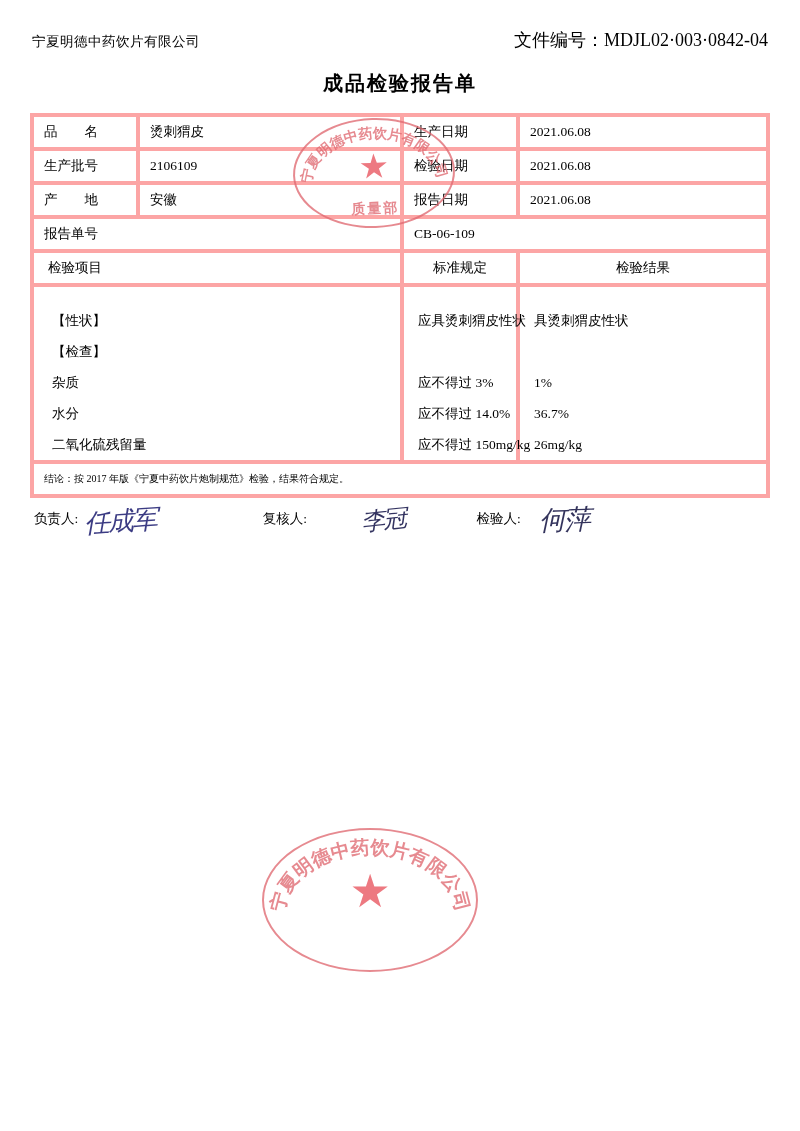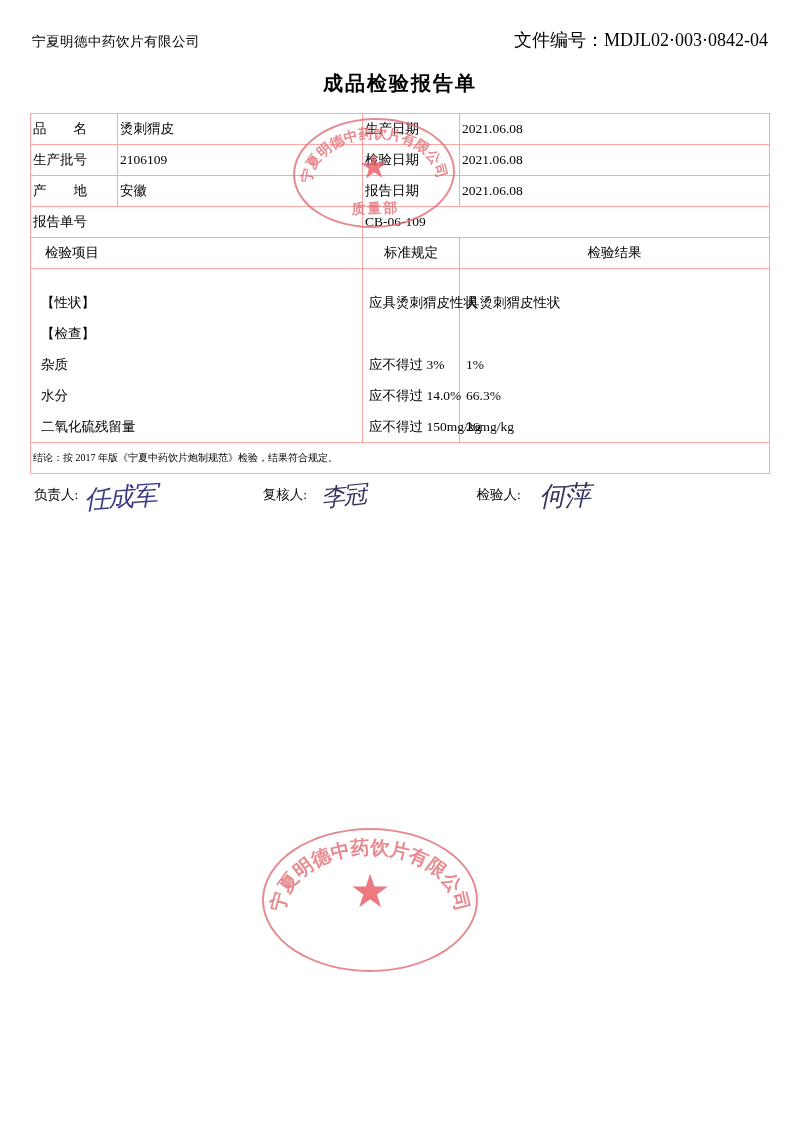--- a/index.html
+++ b/index.html
@@ -43,22 +43,22 @@
   }
 
   
   table.main {
     width: 740px;
     border-collapse: collapse;
     table-layout: fixed;
     font-size: 13.5px;
   }
   table.main td {
-    border: 1px solid #fca5a5;
-    padding: 0 2px;
+    border: 4px solid #fca5a5;
+    padding: 0 10px;
     height: 30px;
     vertical-align: middle;
   }
   .lbl {
     width: 82px;
     white-space: nowrap;
   }
   .lbl-spread {
     display: flex;
     justify-content: space-between;
@@ -115,21 +115,21 @@
     height: 48px;
     position: relative;
   }
   .sign-cell {
     position: relative;
     display: flex;
     align-items: flex-start;
   }
   .sign-cell .lbl-s { white-space: nowrap; padding-top: 2px;}
   .sign-1 { width: 230px; padding-left: 4px;}
-  .sign-2 { width: 215px; }
+  .sign-2 { width: 215px; gap: 40px; }
   .sign-3 { width: 295px; }
   .sig-img {
     font-family: "DejaVu Serif", serif;
     color: #1a1a6e;
     font-size: 26px;
     font-style: italic;
     transform: rotate(-4deg);
     margin-left: 6px;
     margin-top: -4px;
     opacity: 0.85;
@@ -259,21 +259,21 @@
           <div class="res-line">应不得过 14.0%</div>
           <div class="res-line">应不得过 150mg/kg</div>
         </div>
       </td>
       <td>
         <div class="res-col col-c">
           <div class="res-spacer"></div>
           <div class="res-line">具烫刺猬皮性状</div>
           <div class="res-line"></div>
           <div class="res-line">1%</div>
-          <div class="res-line">66.3%</div>
+          <div class="res-line">36.7%</div>
           <div class="res-line">26mg/kg</div>
         </div>
       </td>
     </tr>
 
     <tr class="conclusion">
       <td colspan="4">结论：按 2017 年版《宁夏中药饮片炮制规范》检验，结果符合规定。</td>
     </tr>
   </tbody>
     </table>

